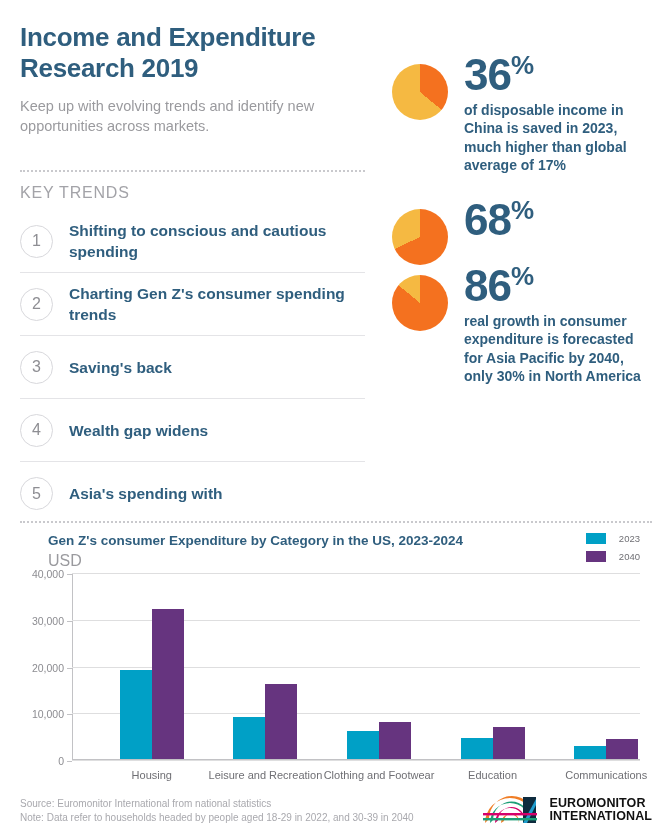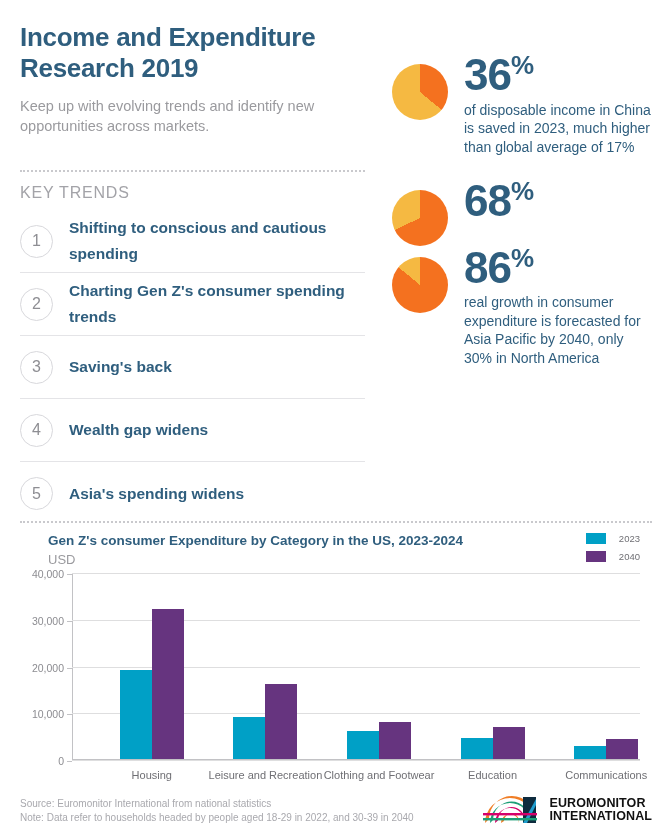--- a/index.html
+++ b/index.html
@@ -43,50 +43,50 @@
   }
   .trend-row:last-child { border-bottom:none; }
   .trend-num {
     flex:0 0 auto;
     width:33px; height:33px; border-radius:50%;
     border:1.5px solid #d8d8dc;
     color:#8e8e93; font-size:16px;
     display:flex; align-items:center; justify-content:center;
   }
   .trend-text {
-    font-size:15.5px; line-height:26px; font-weight:bold; color:#2F5E7E;
+    font-size:15.5px; line-height:21px; font-weight:bold; color:#2F5E7E;
   }
 
   
   .stats { position:absolute; left:392px; top:52px; width:262px; }
   .stat { position:relative; margin-bottom:22px; }
   .stat-pie { position:absolute; left:0; top:12px; width:56px; height:56px; border-radius:50%; }
   .stat-body { margin-left:72px; }
   .stat-pct {
     font-size:44px; line-height:44px; font-weight:bold; color:#2F5E7E;
     letter-spacing:-1px;
   }
   .stat-pct .sym { font-size:26px; vertical-align:super; line-height:1; letter-spacing:0; }
   .stat-desc {
     margin-top:4px;
-    font-size:14px; line-height:18.5px; color:#2F5E7E;
+    font-size:14px; line-height:18.5px; color:#2F5E7E;font-weight:bold;
   }
   #stat-1 .stat-body { margin-left:72px; }
   #stat-2 { margin-top:16px; }
   #stat-3 { margin-top:8px; }
 
   
   .chart-wrap { position:absolute; left:20px; top:533px; width:632px; height:250px; }
   .chart-title {
     position:absolute; left:28px; top:0;
     font-size:13.5px; font-weight:bold; color:#2F5E7E;
   }
   .chart-unit {
     position:absolute; left:28px; top:19px;
-    font-size:13px; color:#9a9a9e;
+    font-size:16px; color:#9a9a9e;
   }
   .legend { position:absolute; right:12px; top:0; }
   .legend-item { display:flex; align-items:center; gap:13px; margin-bottom:7px; }
   .legend-swatch { width:20px; height:11px; }
   .legend-label { font-size:9.5px; color:#6f6f74; }
 
   .plot {
     position:absolute; left:52px; top:40px;
     width:568px; height:187px;
   }
@@ -157,21 +157,21 @@
     <div class="trend-row">
       <div class="trend-num">3</div>
       <div class="trend-text">Saving's back</div>
     </div>
     <div class="trend-row">
       <div class="trend-num">4</div>
       <div class="trend-text">Wealth gap widens</div>
     </div>
     <div class="trend-row">
       <div class="trend-num">5</div>
-      <div class="trend-text">Asia's spending widens</div>
+      <div class="trend-text">Asia's spending with</div>
     </div>
   </div>
 
   <div class="stats">
 
     <div class="stat" id="stat-1">
       <div class="stat-pie" id="pie-1" style="background: conic-gradient(rgb(244, 113, 31) 0deg, rgb(244, 113, 31) 129.6deg, rgb(245, 185, 66) 129.6deg, rgb(245, 185, 66) 360deg);"></div>
       <div class="stat-body">
         <div class="stat-pct"><span>36</span><span class="sym">%</span></div>
         <div class="stat-desc">of disposable income in China is saved in 2023, much higher than global average of 17%</div>

